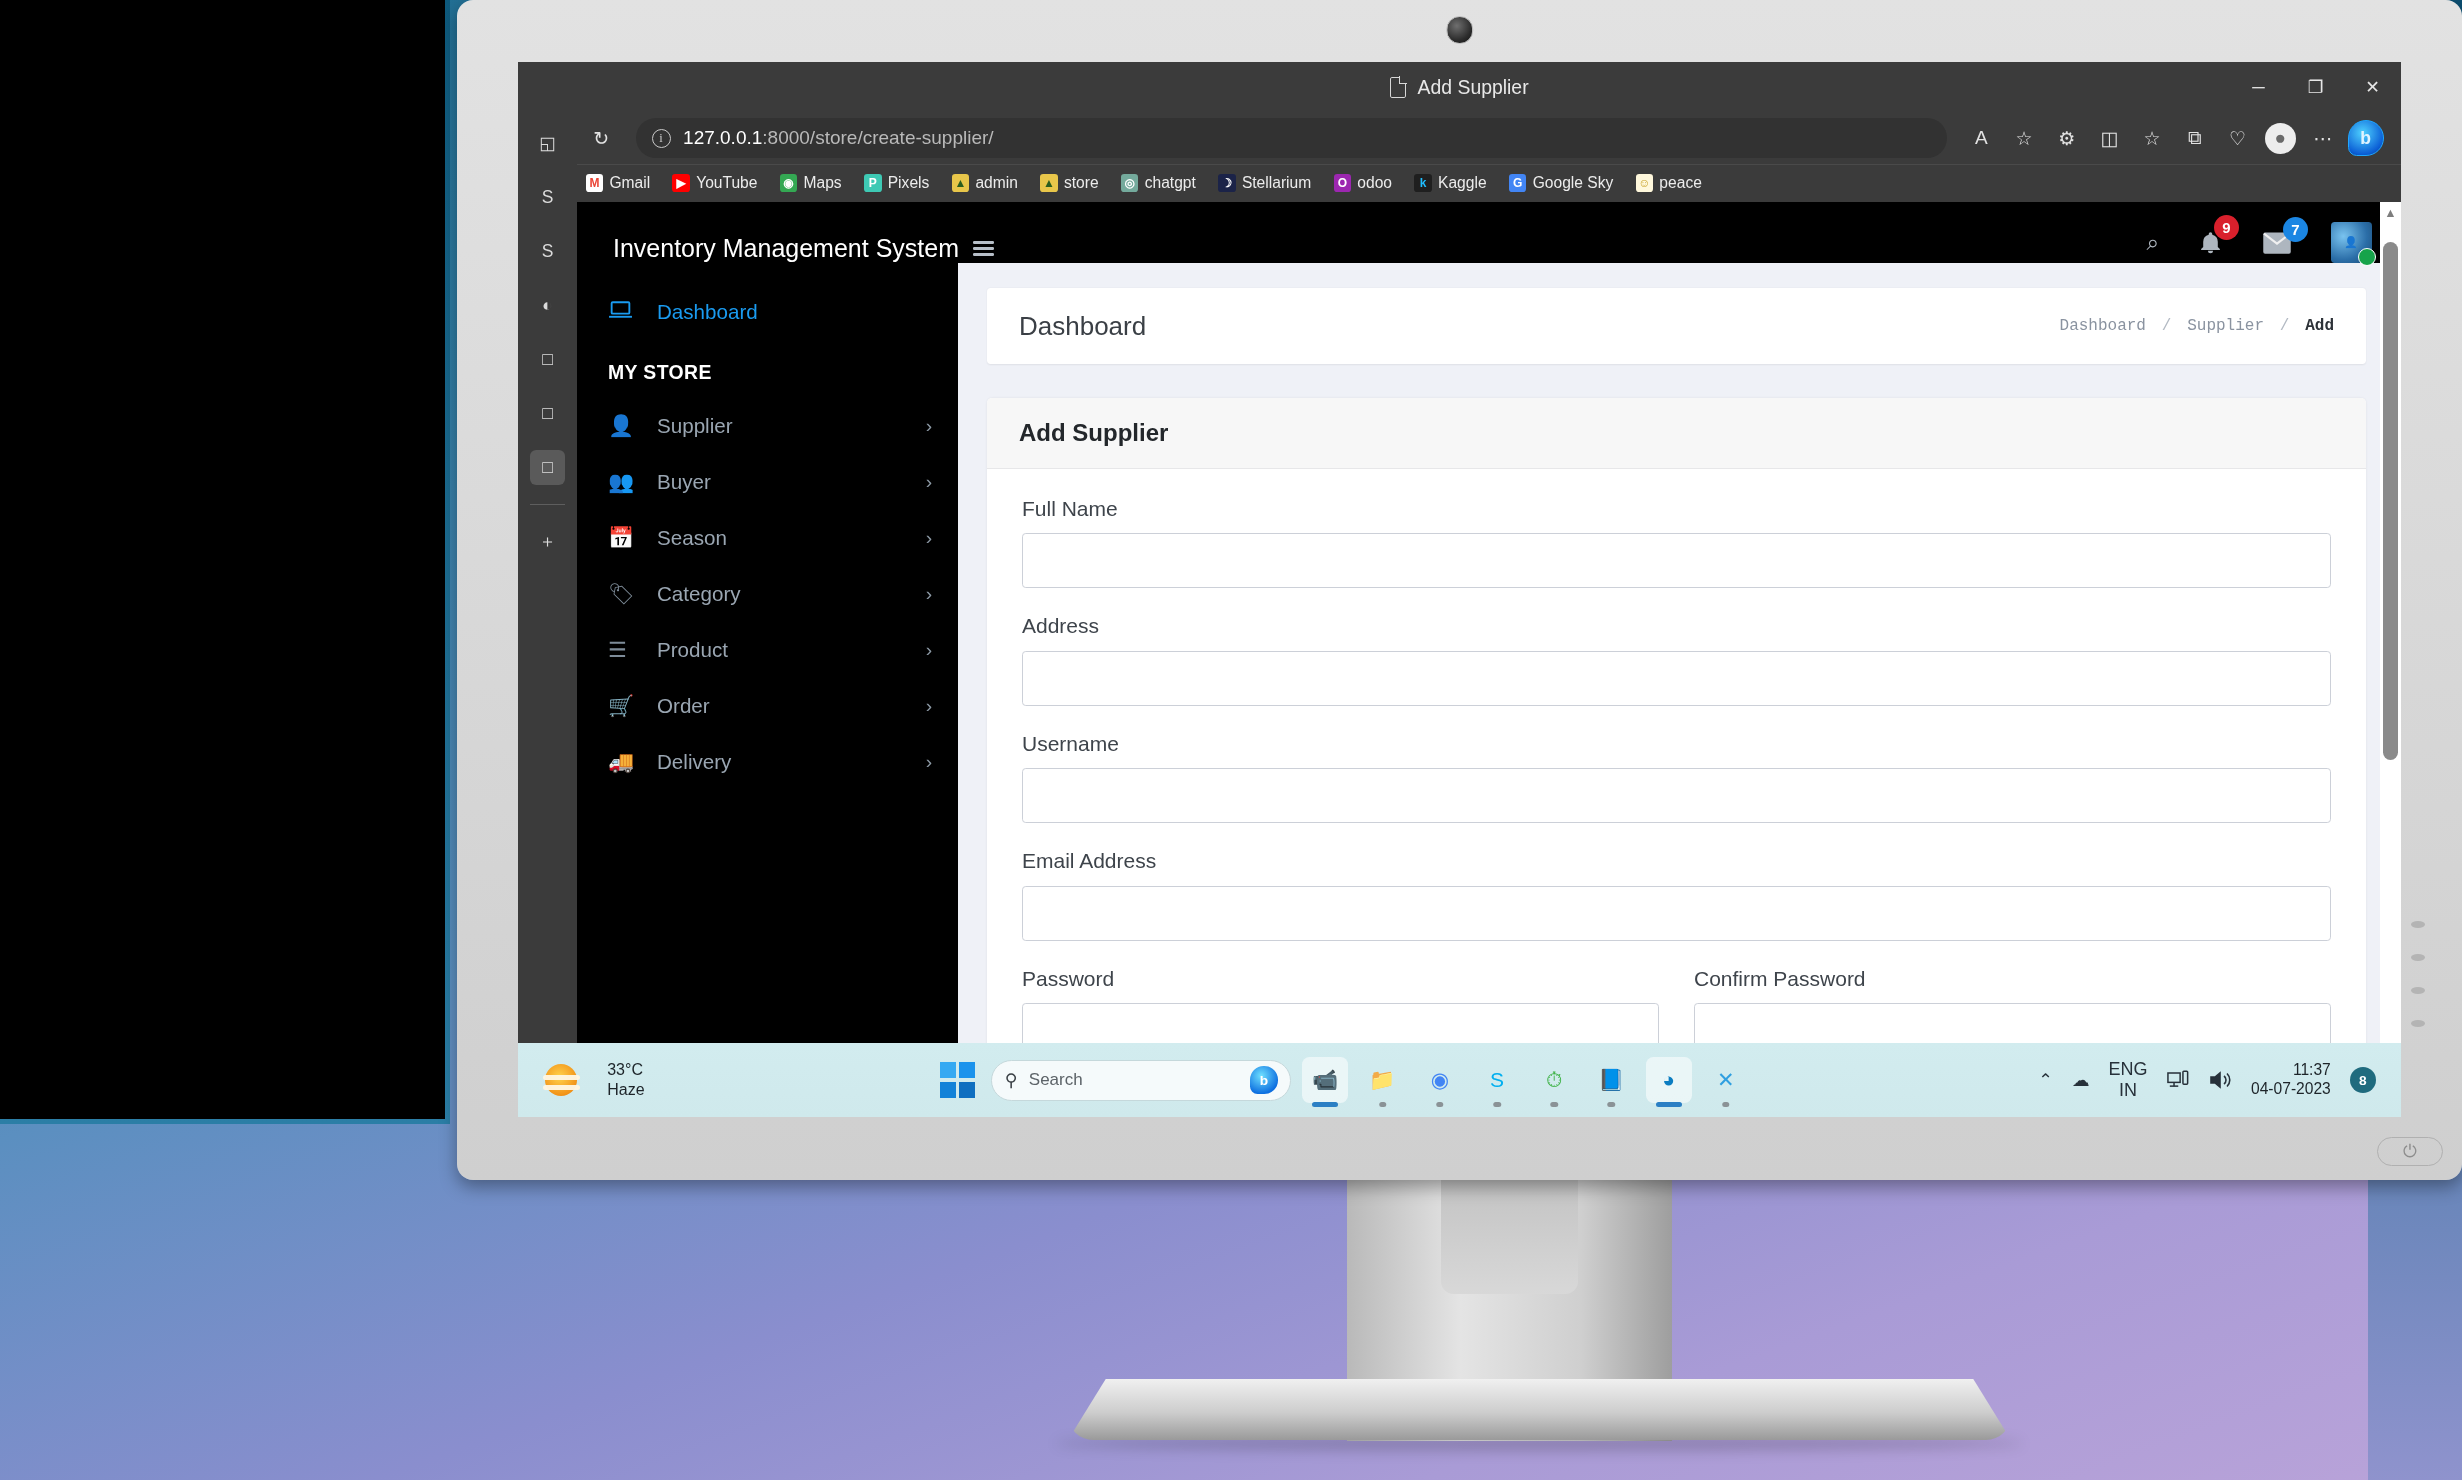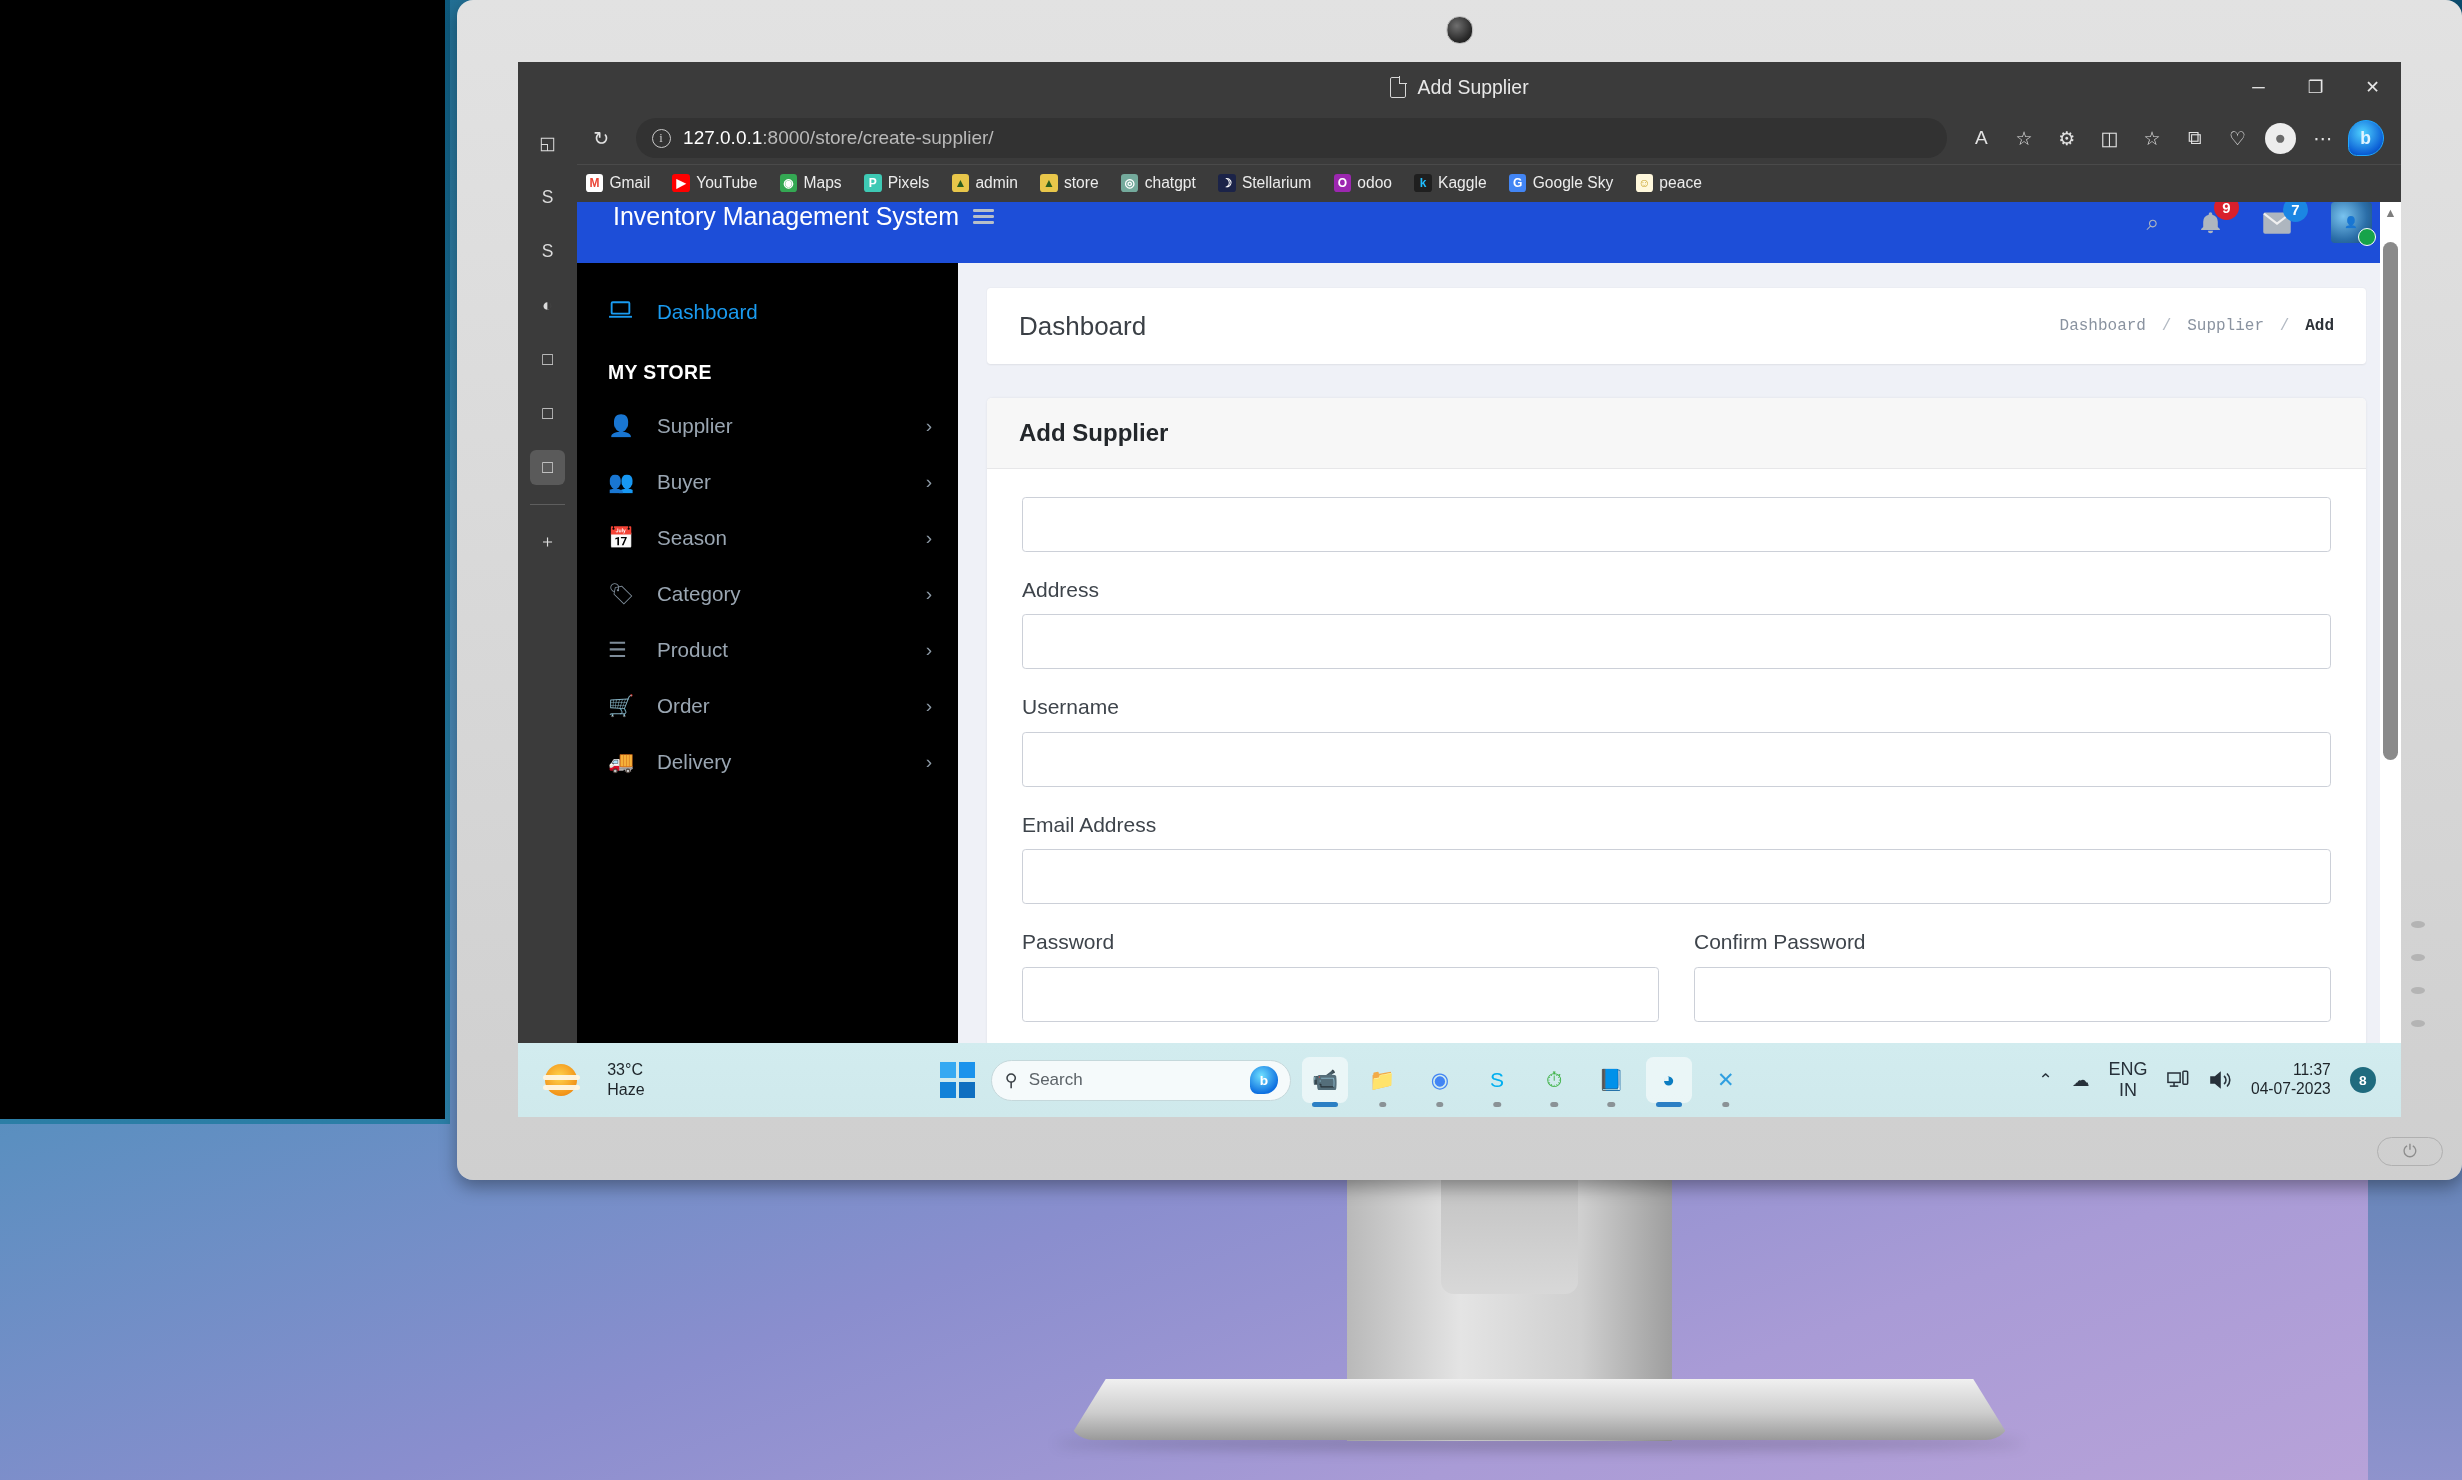--- a/index.html
+++ b/index.html
@@ -147,21 +147,21 @@
   .vrail .sep { width:35px; height:1.2px; background:#5e5e5e; }
 
   
   .viewport {
     position:absolute; left:59px; top:140px; right:0; bottom:0; background:#f0f2f8;
     overflow:hidden;
   }
 
   
   .app-top {
-    height:61px; background:#1d4ed8; display:flex; align-items:flex-start;
+    height:61px; background:#000000; display:flex; align-items:flex-end;
     justify-content:space-between; padding:0 29px 0 36px;
   }
   .brand { color:#fff; font-size:25px; display:flex; align-items:center; gap:13.7px; }
   .hamburger { display:flex; flex-direction:column; gap:3.1px; }
   .hamburger i { display:block; width:21px; height:3.1px; background:#b7bfc8; border-radius:1.2px; }
   .app-top-right { display:flex; align-items:center; gap:39px; }
   .hicon { position:relative; color:#aeb6bf; font-size:22.5px; display:flex; align-items:center; }
   .badge {
     position:absolute; top:-13.7px; right:-16px; min-width:25px; height:25px; padding:0 5px;
     border-radius:12.5px; color:#fff; font-size:15px; font-weight:bold;
@@ -517,20 +517,21 @@
                 <span class="sep">/</span>
                 <b>Add</b>
               </div>
             </div>
 
             <div class="card">
               <div class="card-head">Add Supplier</div>
               <div class="card-body">
 
                 <div class="field">
+                  <label>Full Name</label>
                   <input type="text" value="" style="">
                 </div>
 
                 <div class="field">
                   <label>Address</label>
                   <input type="text" value="" style="">
                 </div>
 
                 <div class="field">
                   <label>Username</label>

